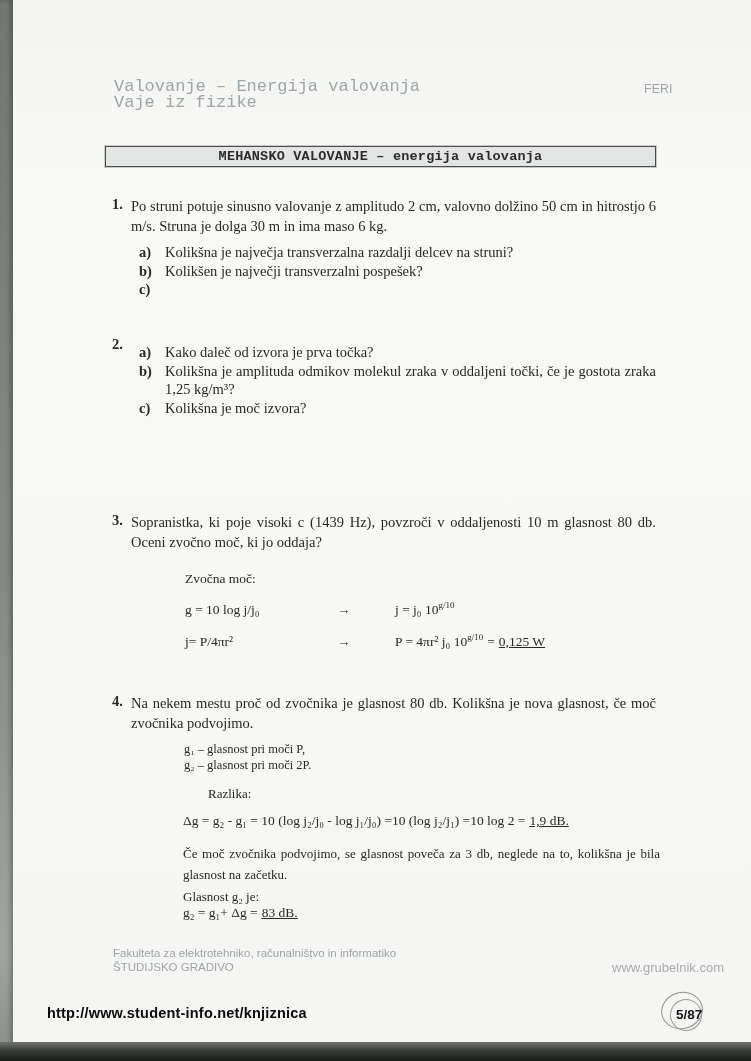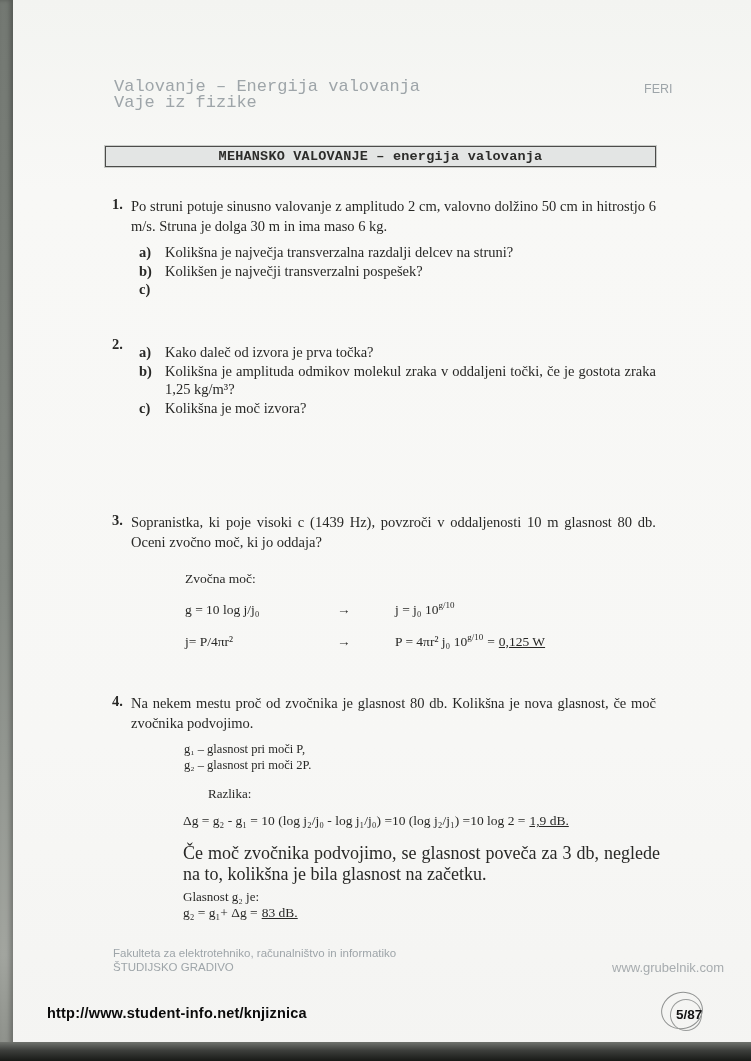--- a/index.html
+++ b/index.html
@@ -36,21 +36,21 @@
   .frow{display:flex;align-items:baseline;}
   .frow .fl{width:152px;flex:none;}
   .frow .fa{width:58px;flex:none;}
   .exp{font-size:9px;vertical-align:6px;line-height:0;}
   .uline{text-decoration:underline;}
   .eq{margin:0 4px;}
 
   .defs{position:absolute;left:184px;top:741px;font-size:12.5px;line-height:16px;}
   .razlika{position:absolute;left:176px;top:786px;font-size:13px;margin-left:32px;}
   .delta{position:absolute;left:183px;top:813px;font-size:13.5px;white-space:nowrap;}
-  .note{position:absolute;left:183px;top:843px;width:477px;font-size:18px;
+  .note{position:absolute;left:183px;top:843px;width:477px;font-size:13px;
         line-height:21px;text-align:justify;}
   .glasnost{position:absolute;left:183px;top:889px;font-size:13px;line-height:16px;}
   .glasnost .fline{font-size:13.5px;}
 
   .footer{position:absolute;left:113px;top:947px;font-size:11.5px;line-height:13.5px;}
   .grub{position:absolute;left:588px;top:960px;font-size:13px;color:#a7acaf;margin-left:24px;}
 
   .url{position:absolute;left:47px;top:1005px;font-family:"Liberation Sans","DejaVu Sans",sans-serif;
        font-weight:bold;font-size:14.5px;color:#0b0b0b;letter-spacing:.2px;}
   .pagenum{position:absolute;left:676px;top:1007px;font-family:"Liberation Sans","DejaVu Sans",sans-serif;

